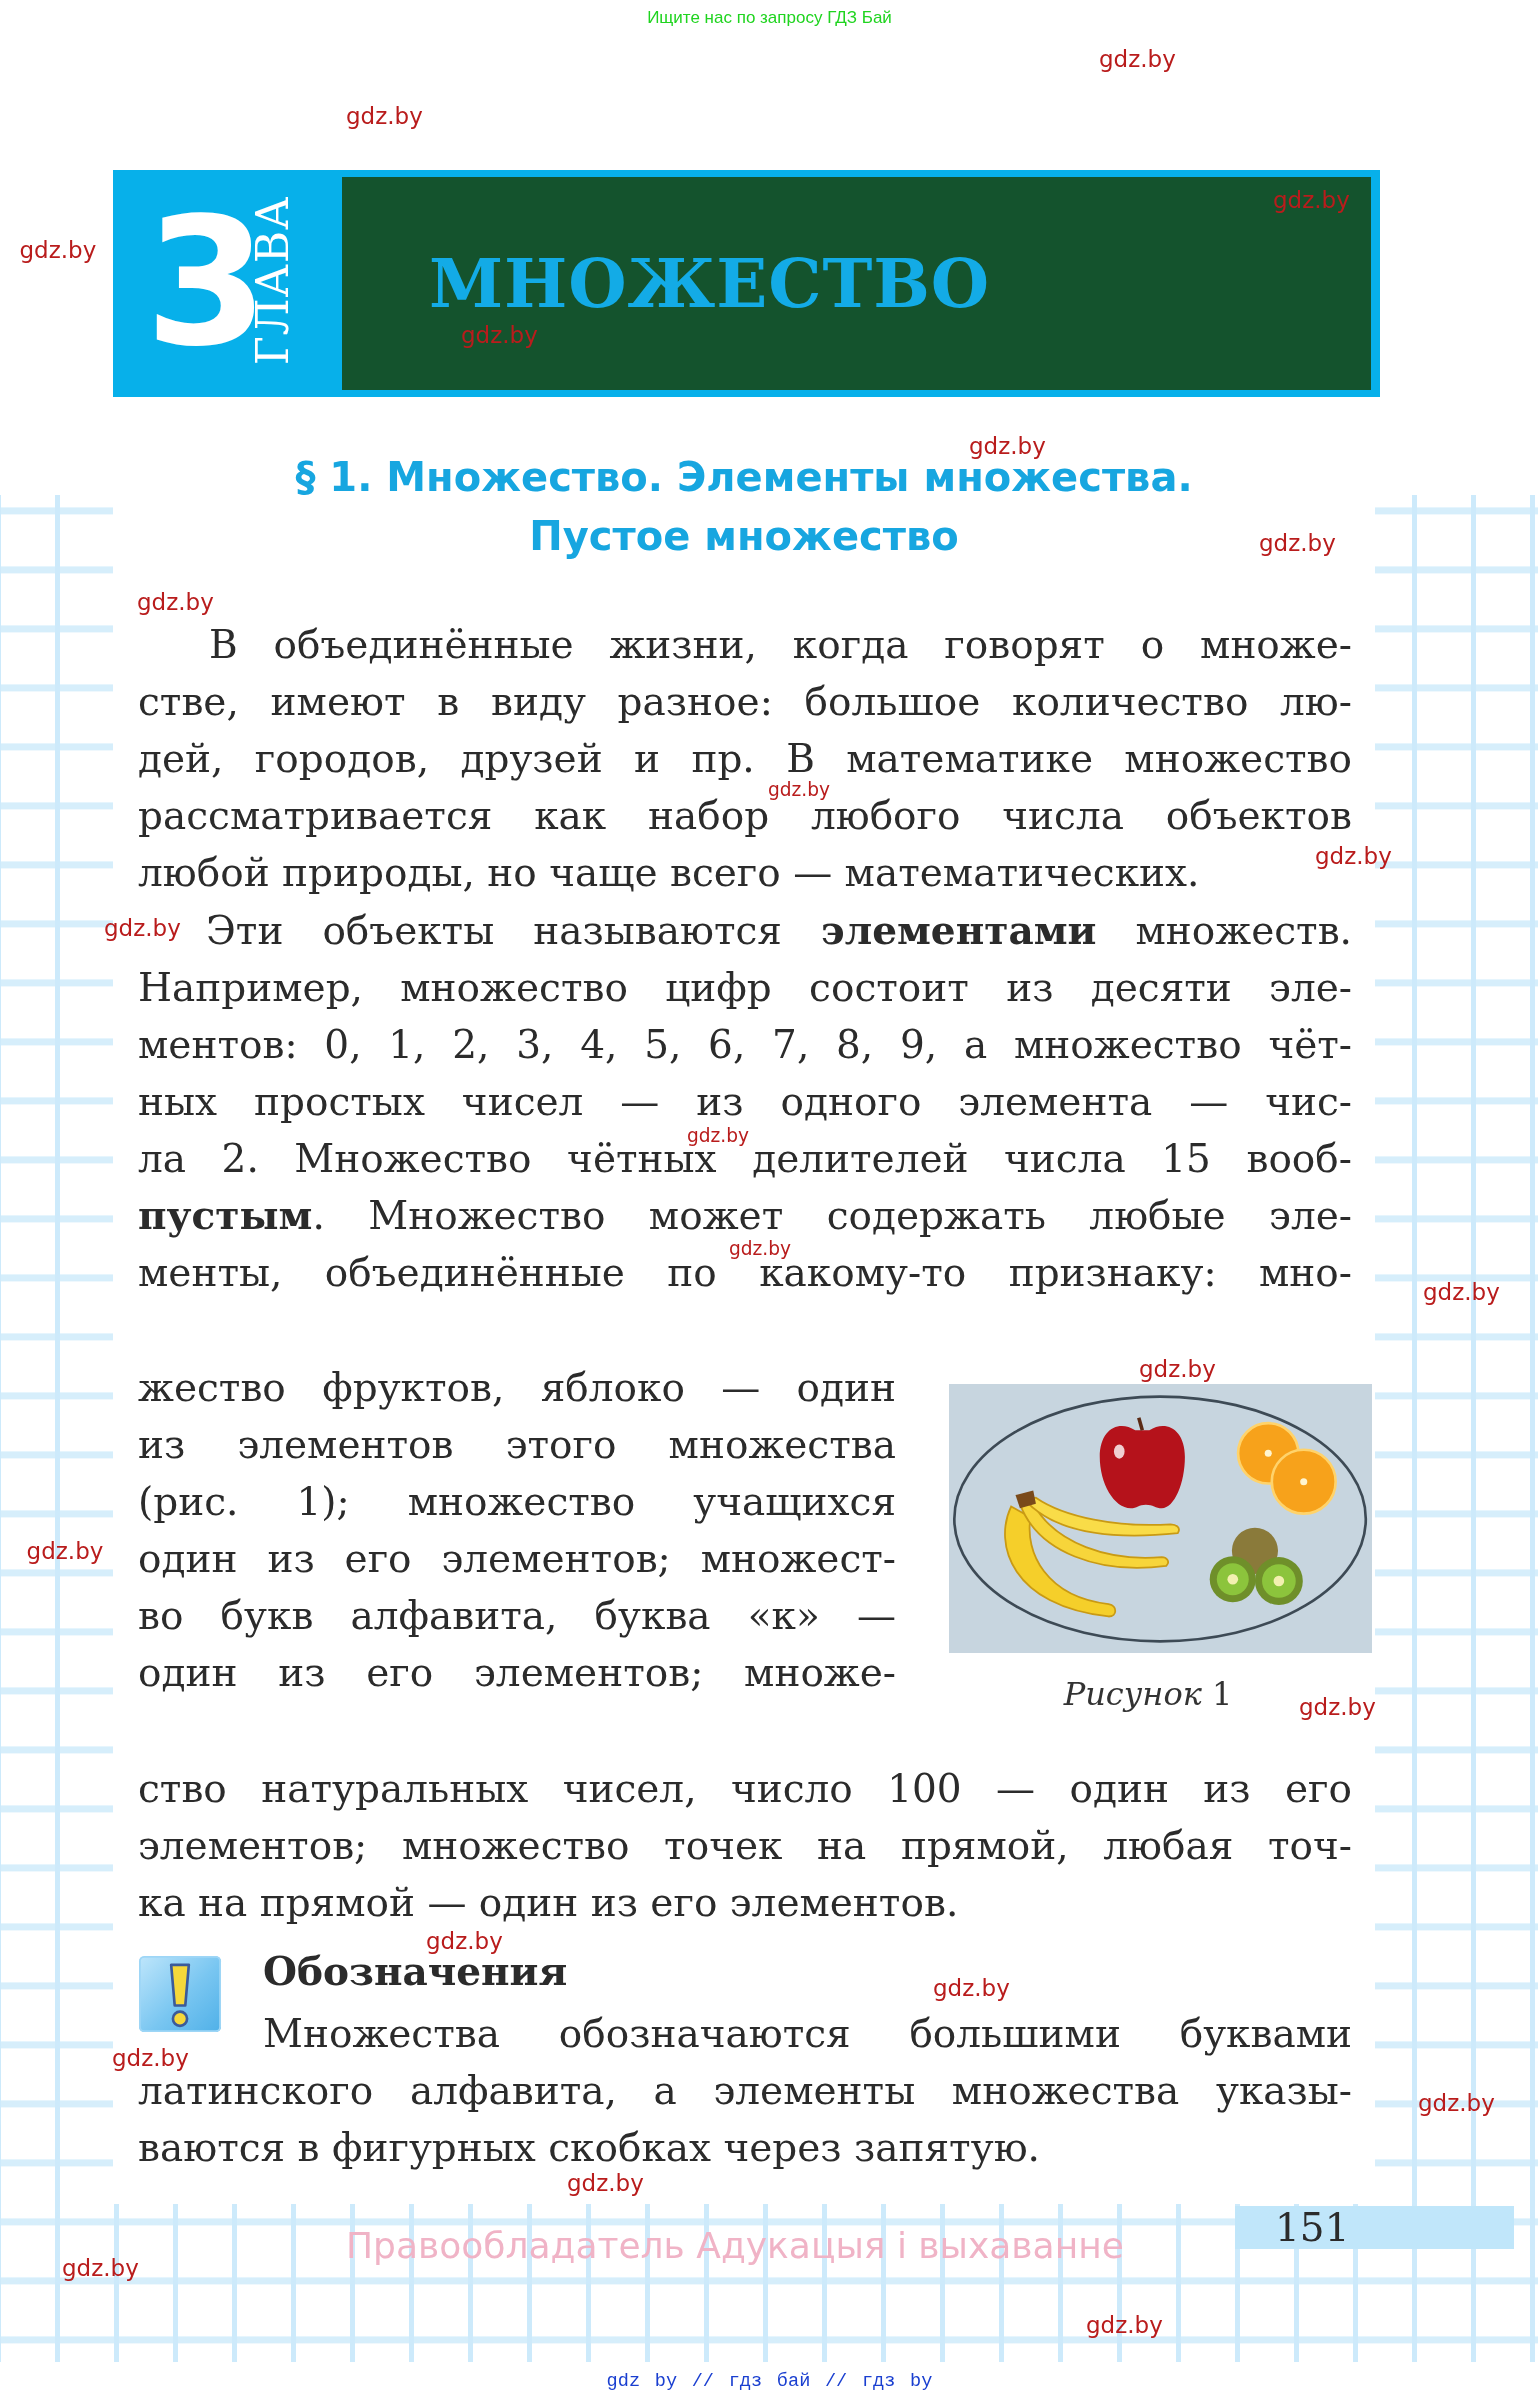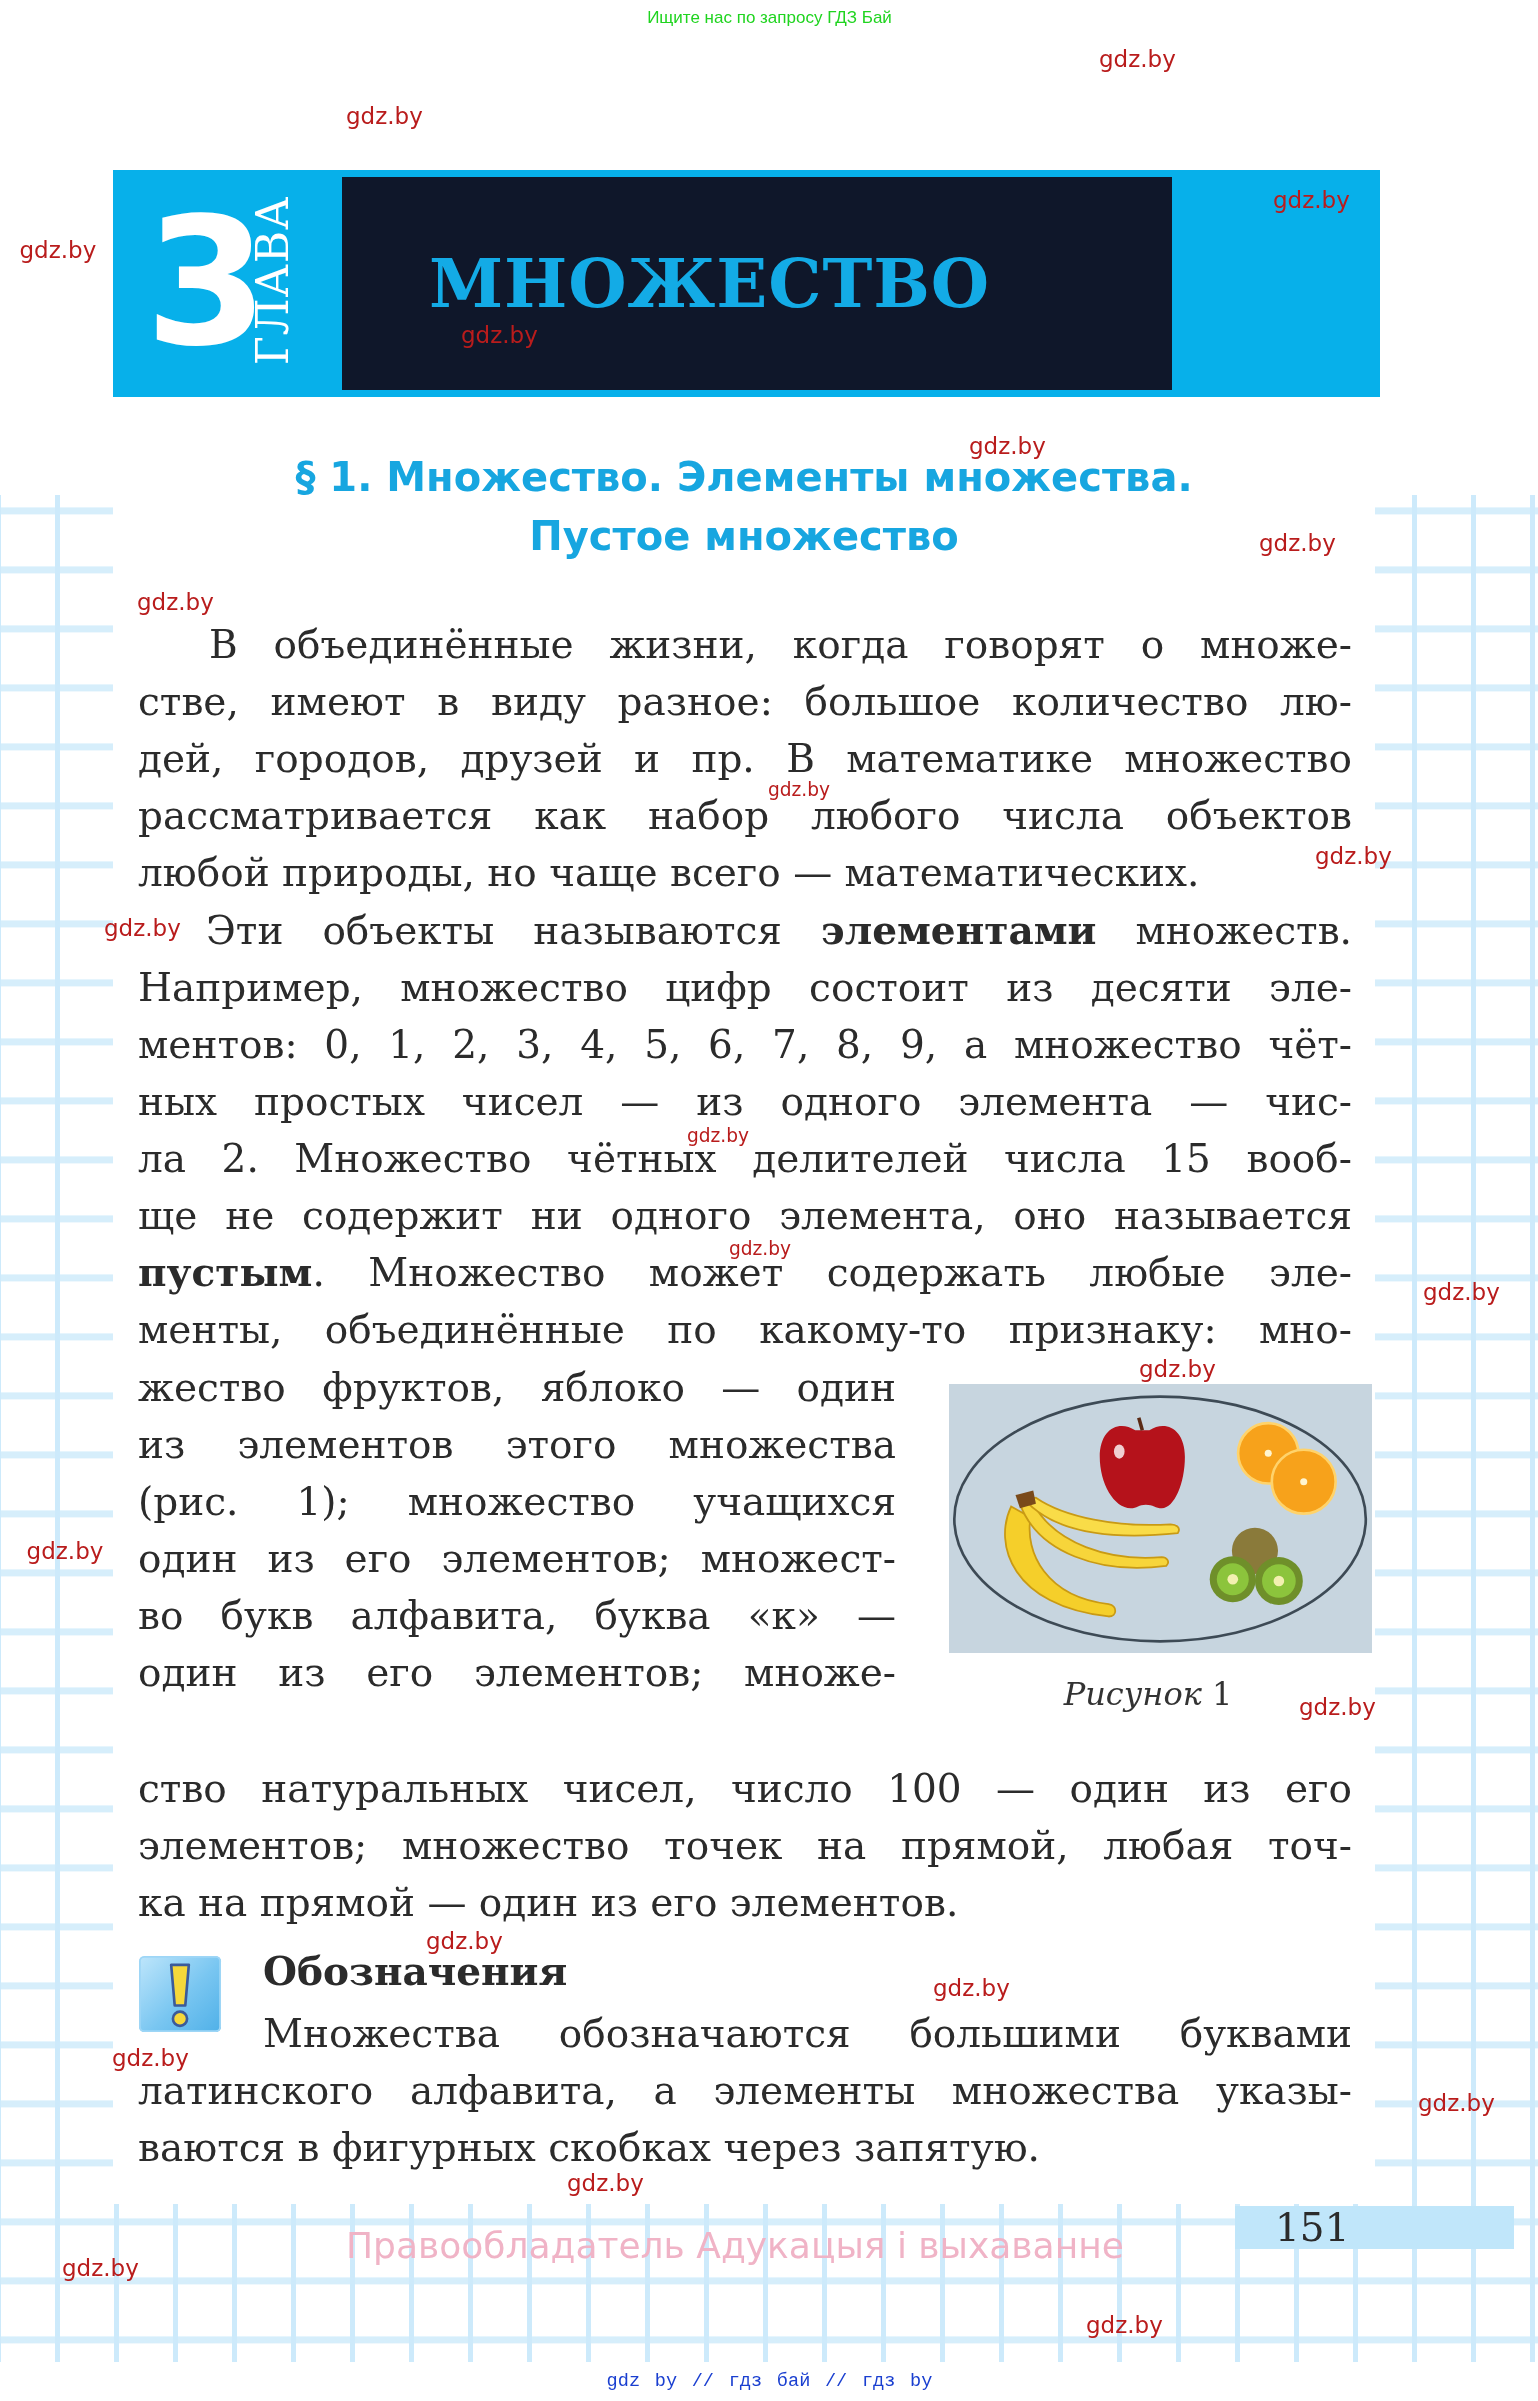--- a/index.html
+++ b/index.html
@@ -55,22 +55,22 @@
     font-family:"DejaVu Sans", sans-serif; font-weight:bold;
     font-size:177px; line-height:195px; color:#ffffff;
   }
   .chapter-word {
     position:absolute; left:71px; top:84px; width:177px; height:53px;
     transform:rotate(-90deg); transform-origin:center;
     text-align:center; font-family:"DejaVu Serif", serif;
     font-size:44px; line-height:53px; color:#ffffff; letter-spacing:0.9px;
   }
   .chapter-title-box {
-    position:absolute; left:229px; top:7px; width:830px; height:213px;
-    background:#0f172a;
+    position:absolute; left:229px; top:7px; width:1029px; height:213px;
+    background:#14532d;
   }
   .chapter-title {
     position:absolute; left:87px; top:71px;
     font-family:"DejaVu Serif", serif; font-weight:bold;
     font-size:67px; line-height:71px; color:#13abe6; letter-spacing:0.9px;
   }
   .section-heading {
     position:absolute; left:113px; top:448px; width:1262px; text-align:center;
     font-family:"DejaVu Sans", sans-serif; font-weight:bold;
     font-size:40px; line-height:59px; color:#17a6e0;
@@ -152,21 +152,20 @@
   <span class="line">рассматривается как набор любого числа объектов</span>
   <span class="line last">любой природы, но чаще всего — математических.</span>
 </div>
 
 <div class="body-text" style="top:902px;">
   <span class="line" style="padding-left:68px;"><span>Эти объекты называются </span><b>элементами</b><span> множеств.</span></span>
   <span class="line">Например, множество цифр состоит из десяти эле-</span>
   <span class="line">ментов: 0, 1, 2, 3, 4, 5, 6, 7, 8, 9, а множество чёт-</span>
   <span class="line">ных простых чисел — из одного элемента — чис-</span>
   <span class="line">ла 2. Множество чётных делителей числа 15 вооб-</span>
-  <span class="line">ще не содержит ни одного элемента, оно называется</span>
   <span class="line"><b>пустым</b><span>. Множество может содержать любые эле-</span></span>
   <span class="line">менты, объединённые по какому-то признаку: мно-</span>
 </div>
 
 <div class="body-text" style="top:1359px; width:758px;">
   <span class="line">жество фруктов, яблоко — один</span>
   <span class="line">из элементов этого множества</span>
   <span class="line">(рис. 1); множество учащихся</span>
   <span class="line">один из его элементов; множест-</span>
   <span class="line">во букв алфавита, буква «к» —</span>

